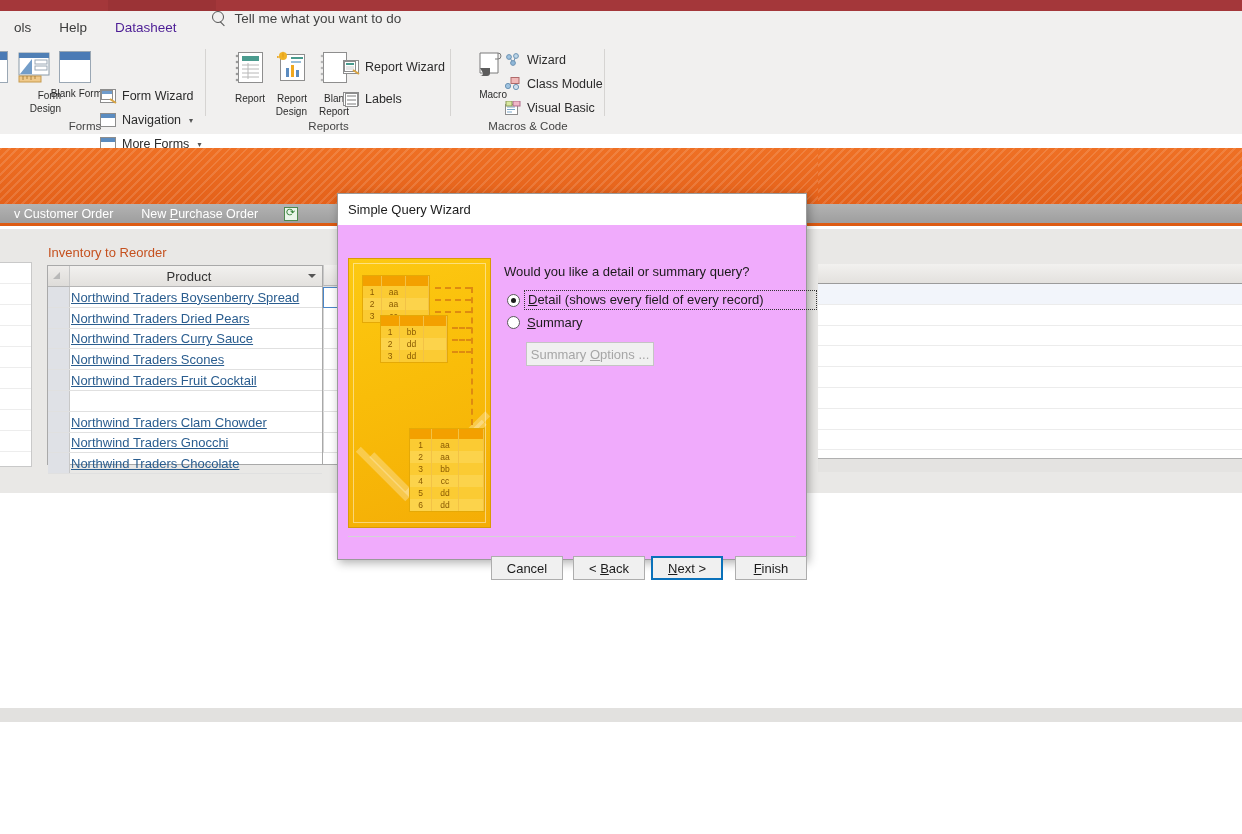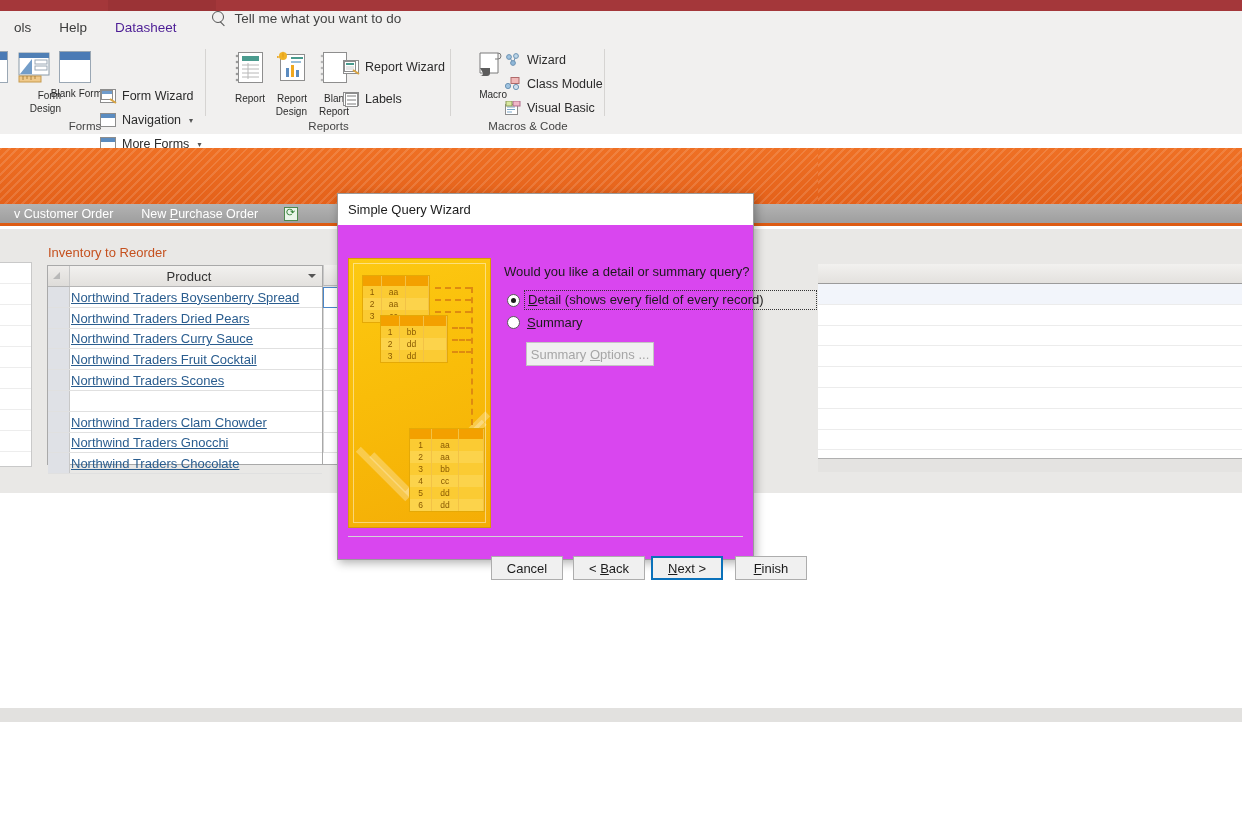--- a/index.html
+++ b/index.html
@@ -207,22 +207,22 @@
         rgba(0,0,0,0) 2px, rgba(0,0,0,0) 6px),
       linear-gradient(#ef7024, #e4611a);
   }
 
   .content-bottom-strip {
     position: absolute; left:0; top:479px; width: 1242px; height: 14px; background:#e2e1df;
   }
 
   
   .dialog {
-    position: absolute; left: 337px; top: 193px; width: 417px; height: 367px;
-    background: #d946ef;
+    position: absolute; left: 337px; top: 193px; width: 470px; height: 367px;
+    background: #f0abfc;
     border: 1px solid #9a9a9a;
     box-shadow: 2px 3px 9px rgba(0,0,0,0.30);
   }
   .dlg-title {
     height: 31px; background: #ffffff; display: flex; align-items: center;
     padding-left: 10px; font-size: 13px; color: #1b1b1b;
   }
   .dlg-body { position: relative; height: 303px; }
   .dlg-illus {
     position: absolute; left: 10px; top: 33px; width: 143px; height: 270px;
@@ -568,25 +568,25 @@
       <div class="grow">
         <div class="rowsel"></div>
         <div class="cell"><a>Northwind Traders Dried Pears</a></div>
       </div>
       <div class="grow">
         <div class="rowsel"></div>
         <div class="cell"><a>Northwind Traders Curry Sauce</a></div>
       </div>
       <div class="grow">
         <div class="rowsel"></div>
+        <div class="cell"><a>Northwind Traders Scones</a></div>
+      </div>
+      <div class="grow">
+        <div class="rowsel"></div>
         <div class="cell"><a>Northwind Traders Fruit Cocktail</a></div>
-      </div>
-      <div class="grow">
-        <div class="rowsel"></div>
-        <div class="cell"><a>Northwind Traders Scones</a></div>
       </div>
       <div class="grow">
         <div class="rowsel"></div>
       </div>
       <div class="grow">
         <div class="rowsel"></div>
         <div class="cell"><a>Northwind Traders Clam Chowder</a></div>
       </div>
       <div class="grow">
         <div class="rowsel"></div>

